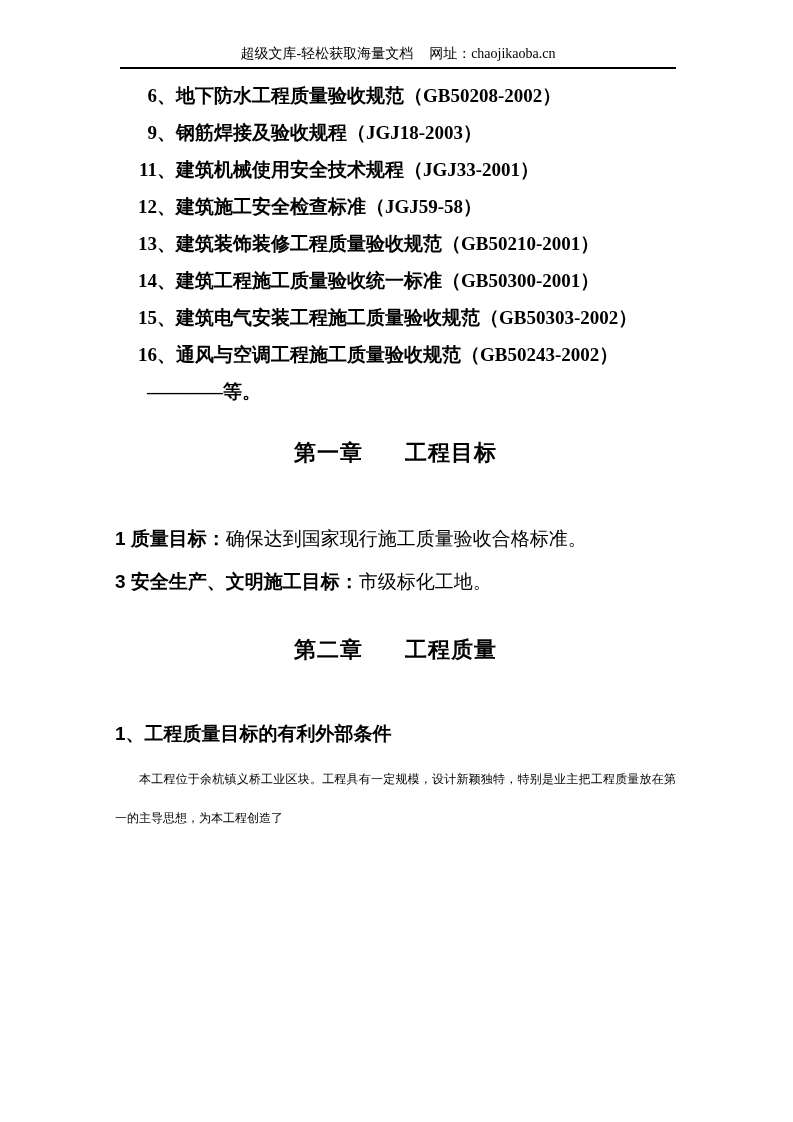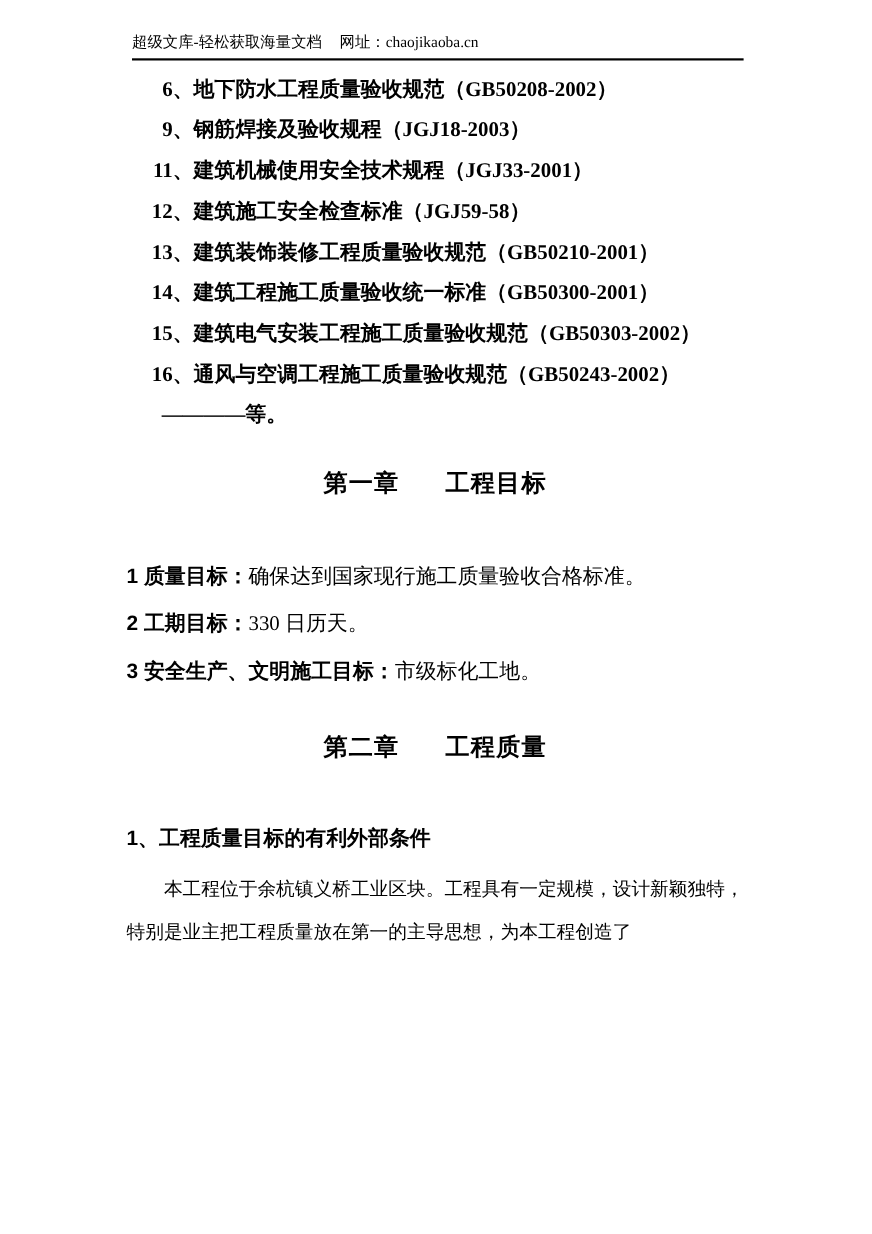--- a/index.html
+++ b/index.html
@@ -10,24 +10,24 @@
     height: 1122px;
     margin: 0 auto;
     background: #ffffff;
     color: #000000;
     font-family: "Liberation Serif", "DejaVu Serif", serif;
     overflow: hidden;
   }
   
   .header {
     margin: 0 117px 0 120px;
-    padding-top: 32px;
+    padding-top: 46px;
     padding-bottom: 5px;
     border-bottom: 2px solid #000000;
-    text-align: left;
+    text-align: center;
     font-size: 14px;
     line-height: 16px;
     white-space: nowrap;
   }
   .header .url-label { margin-left: 16px; }
   
   .standards {
     margin: 8px 110px 0 115px;
     padding-left: 22px;
     font-size: 19px;
@@ -62,21 +62,21 @@
   
   .section-heading {
     margin: 50px 117px 0 115px;
     font-size: 19px;
     font-weight: bold;
     line-height: 26px;
     font-family: "Liberation Sans", "DejaVu Sans", sans-serif;
   }
   .body-para {
     margin: 13px 117px 0 115px;
-    font-size: 17px;
+    font-size: 12px;
     line-height: 39px;
     text-align: justify;
     text-indent: 2em;
   }
 </style>
 </head>
 <body>
 
 <div class="page">
 
@@ -93,21 +93,20 @@
     <div class="std-item"><span class="num">14</span><span class="sep">、</span><span class="std-text">建筑工程施工质量验收统一标准（GB50300-2001）</span></div>
     <div class="std-item"><span class="num">15</span><span class="sep">、</span><span class="std-text">建筑电气安装工程施工质量验收规范（GB50303-2002）</span></div>
     <div class="std-item"><span class="num">16</span><span class="sep">、</span><span class="std-text">通风与空调工程施工质量验收规范（GB50243-2002）</span></div>
     <div class="etc-line">————等。</div>
   </div>
 
   <h1 class="chapter chapter1"><span class="chapter-number">第一章</span><span class="chapter-title">工程目标</span></h1>
 
   <div class="goals">
     <div class="goal"><span class="goal-label">1 质量目标：</span><span class="goal-text">确保达到国家现行施工质量验收合格标准。</span></div>
-    <div class="goal"><span class="goal-label">2 工期目标：</span><span class="goal-text">330 日历天。</span></div>
     <div class="goal"><span class="goal-label">3 安全生产、文明施工目标：</span><span class="goal-text">市级标化工地。</span></div>
   </div>
 
   <h1 class="chapter chapter2"><span class="chapter-number">第二章</span><span class="chapter-title">工程质量</span></h1>
 
   <div class="section-heading">1、工程质量目标的有利外部条件</div>
 
   <p class="body-para">本工程位于余杭镇义桥工业区块。工程具有一定规模，设计新颖独特，特别是业主把工程质量放在第一的主导思想，为本工程创造了</p>
 
 </div>

